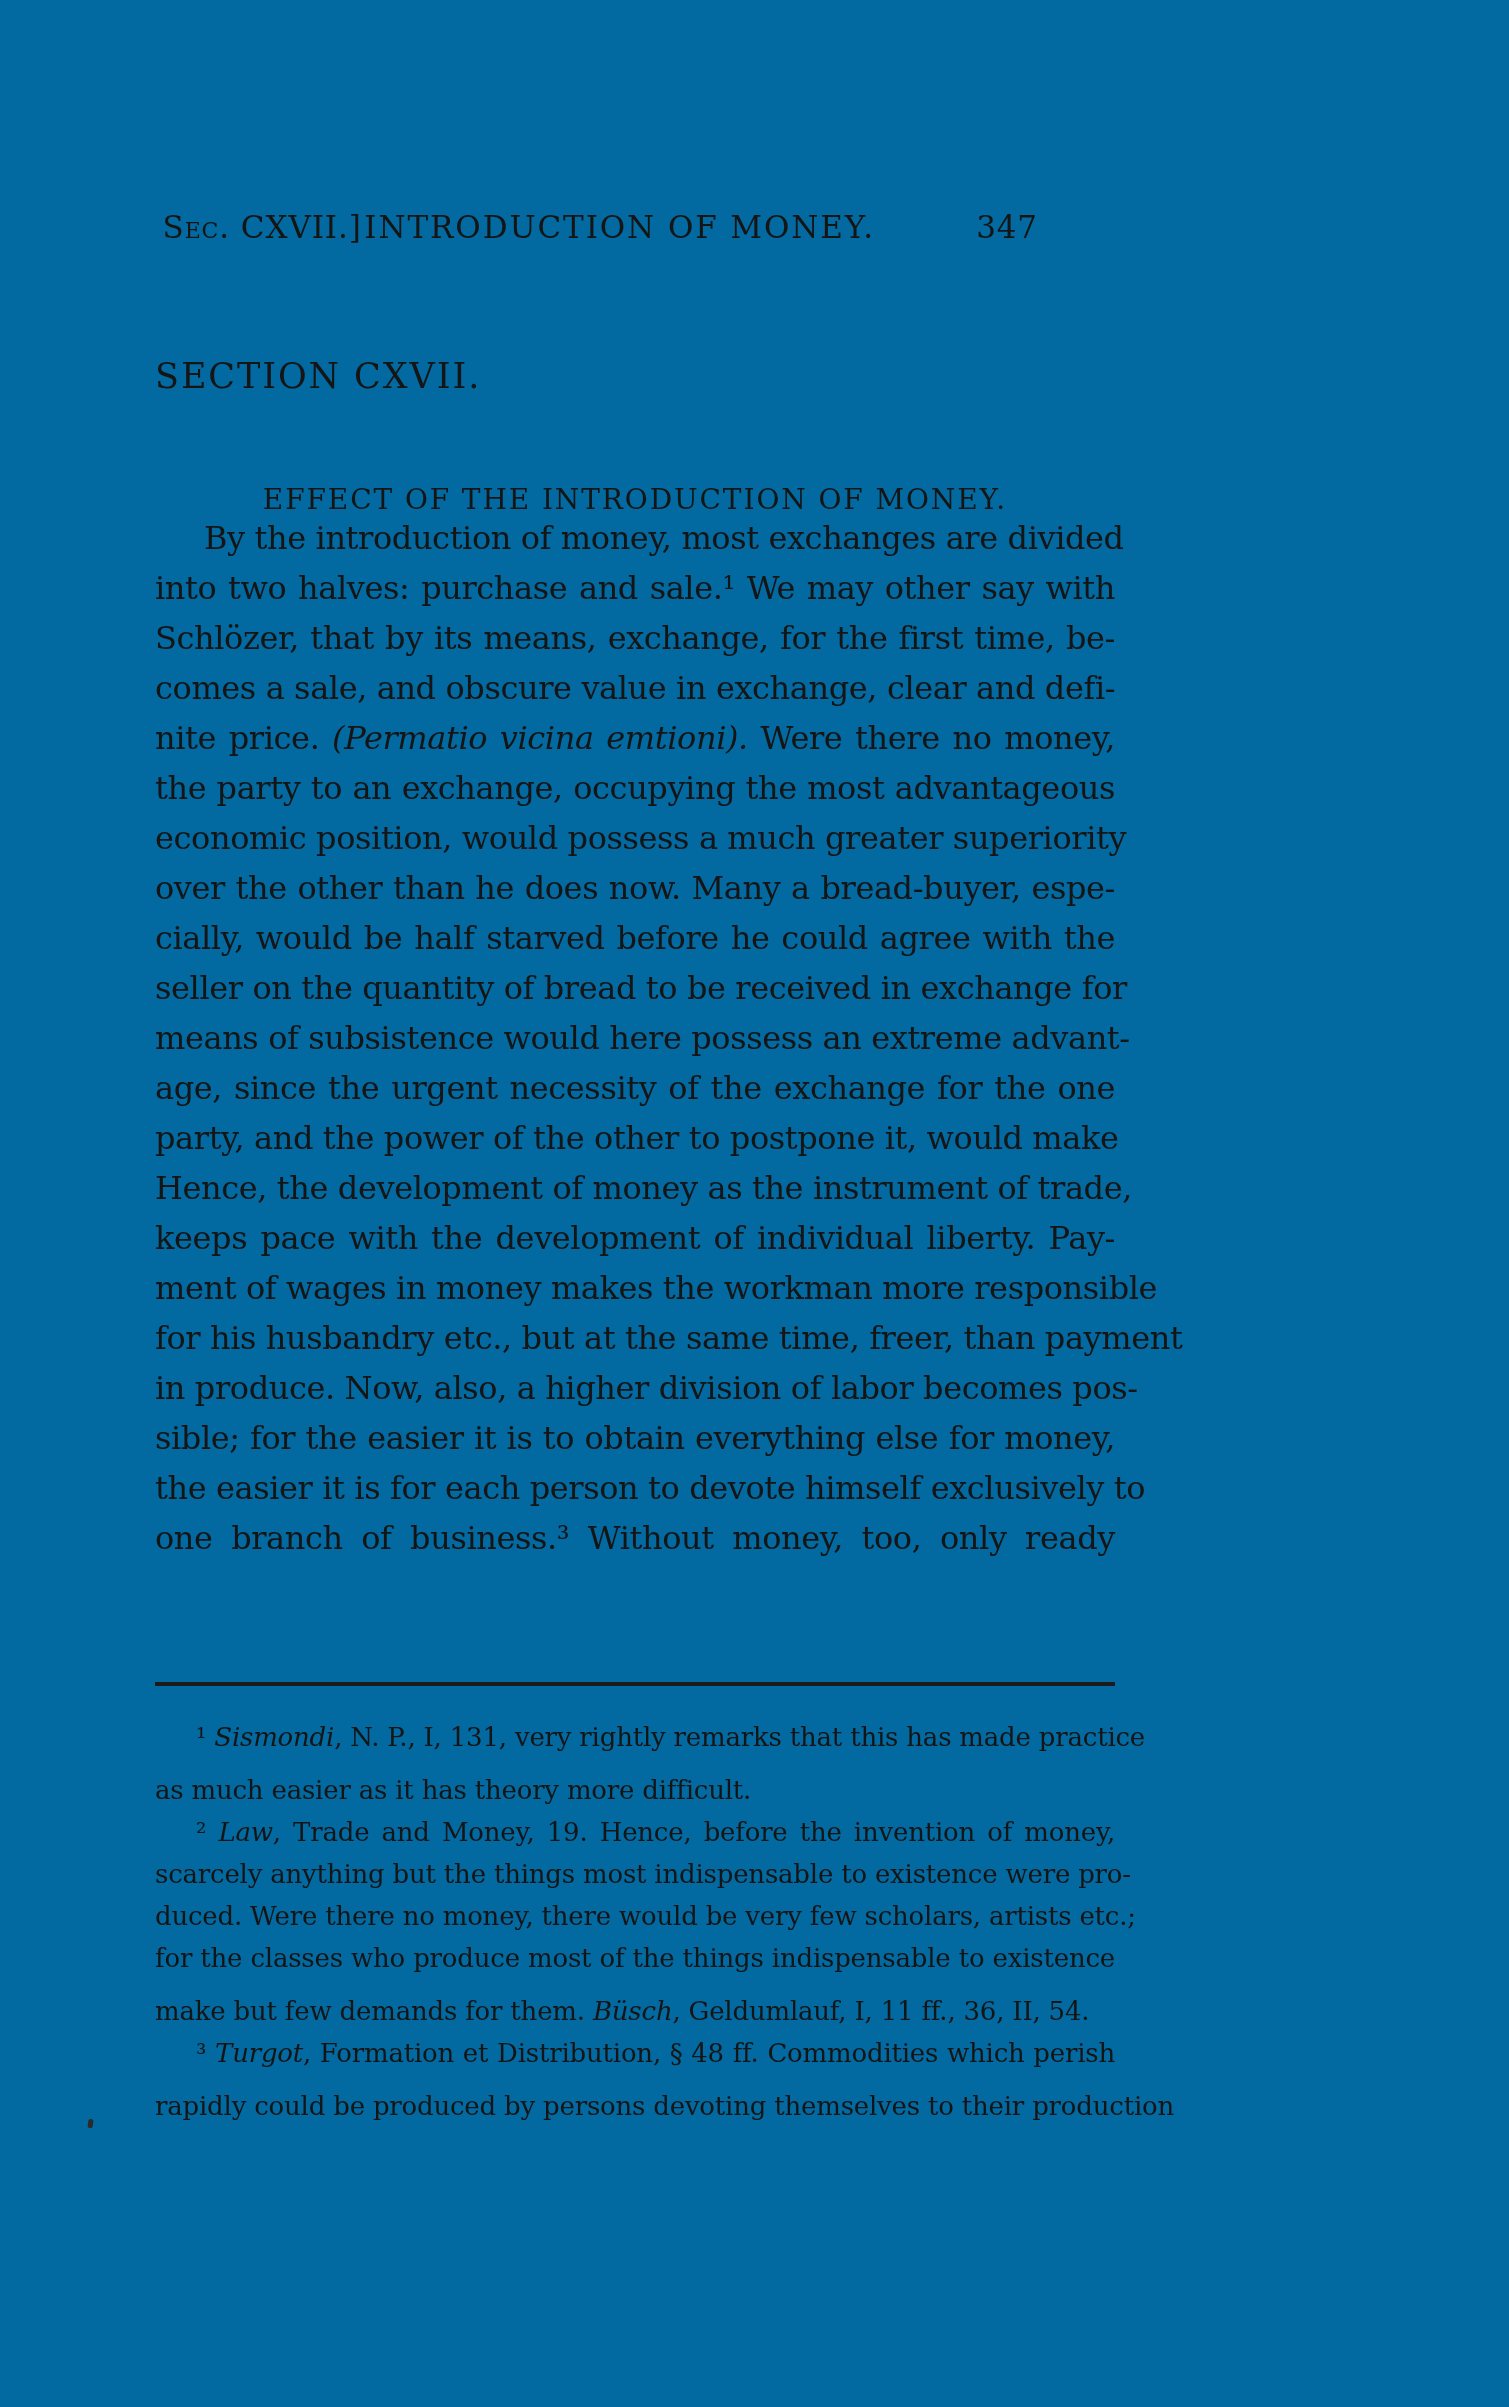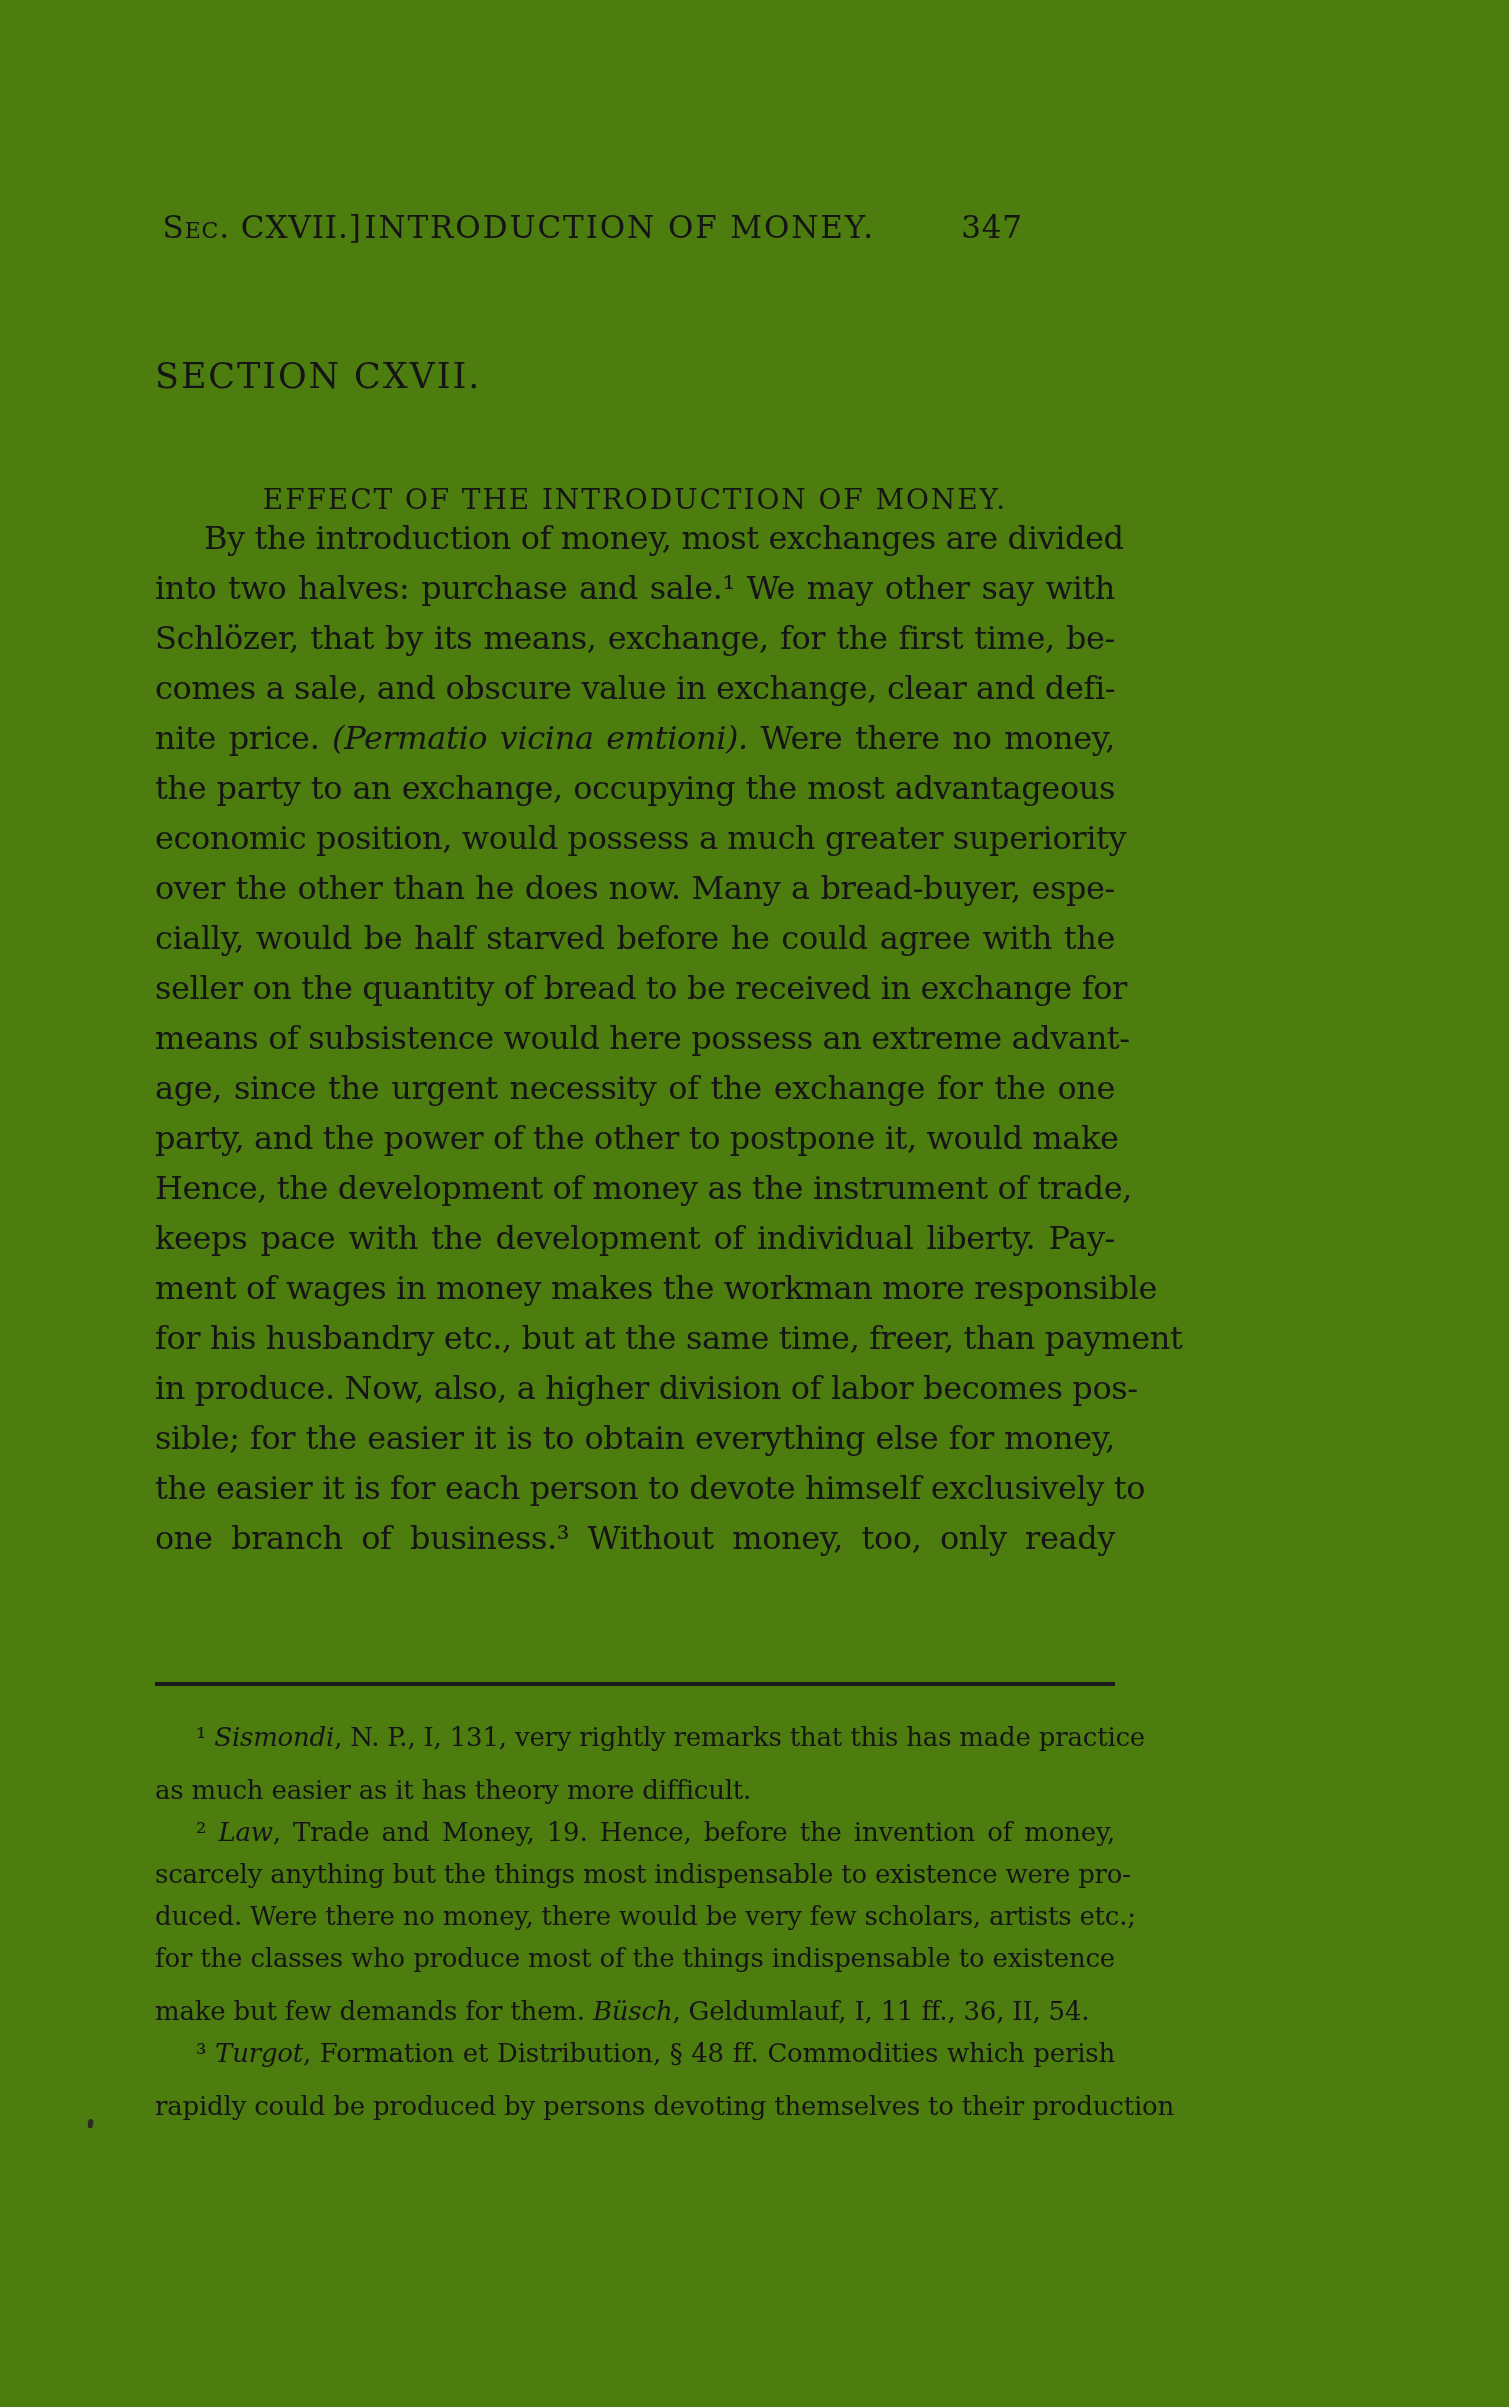--- a/index.html
+++ b/index.html
@@ -1,37 +1,37 @@
 <!DOCTYPE html>
 <html style="font-size:15px"><head>
 <meta charset="utf-8">
 <style>
   html, body { margin: 0; padding: 0; background: #e8e8e8; }
   .page {
     position: relative;
     width: 1509px;
     height: 2408px;
-    background: #4d7c0f;
+    background: #0369a1;
     color: #151515;
     font-family: "DejaVu Serif", "Liberation Serif", serif;
     overflow: hidden;
   }
   .col { position: absolute; left: 155px; width: 960px; }
 
   
   .runhead { top: 209px; height: 41px; font-size: 31px; }
   .runhead .sec {
     position: absolute; left: 7.5px; top: 0;
     font-variant: small-caps; letter-spacing: 0.9px;
   }
   .runhead .rtitle {
     position: absolute; left: 50%; top: 0; transform: translateX(-53%);
     letter-spacing: 1.9px; white-space: nowrap;
   }
-  .runhead .pnum { position: absolute; right: 92px; top: 0; letter-spacing: 0.9px; }
+  .runhead .pnum { position: absolute; right: 77px; top: 0; letter-spacing: 0.9px; }
 
   
   .sect-title {
     top: 356px; 
     font-size: 35px; letter-spacing: 1.9px;
   }
   .sect-sub {
     top: 443px; text-align: center;
     font-size: 28px; letter-spacing: 1.9px; white-space: nowrap; margin-top: 40px;
   }

